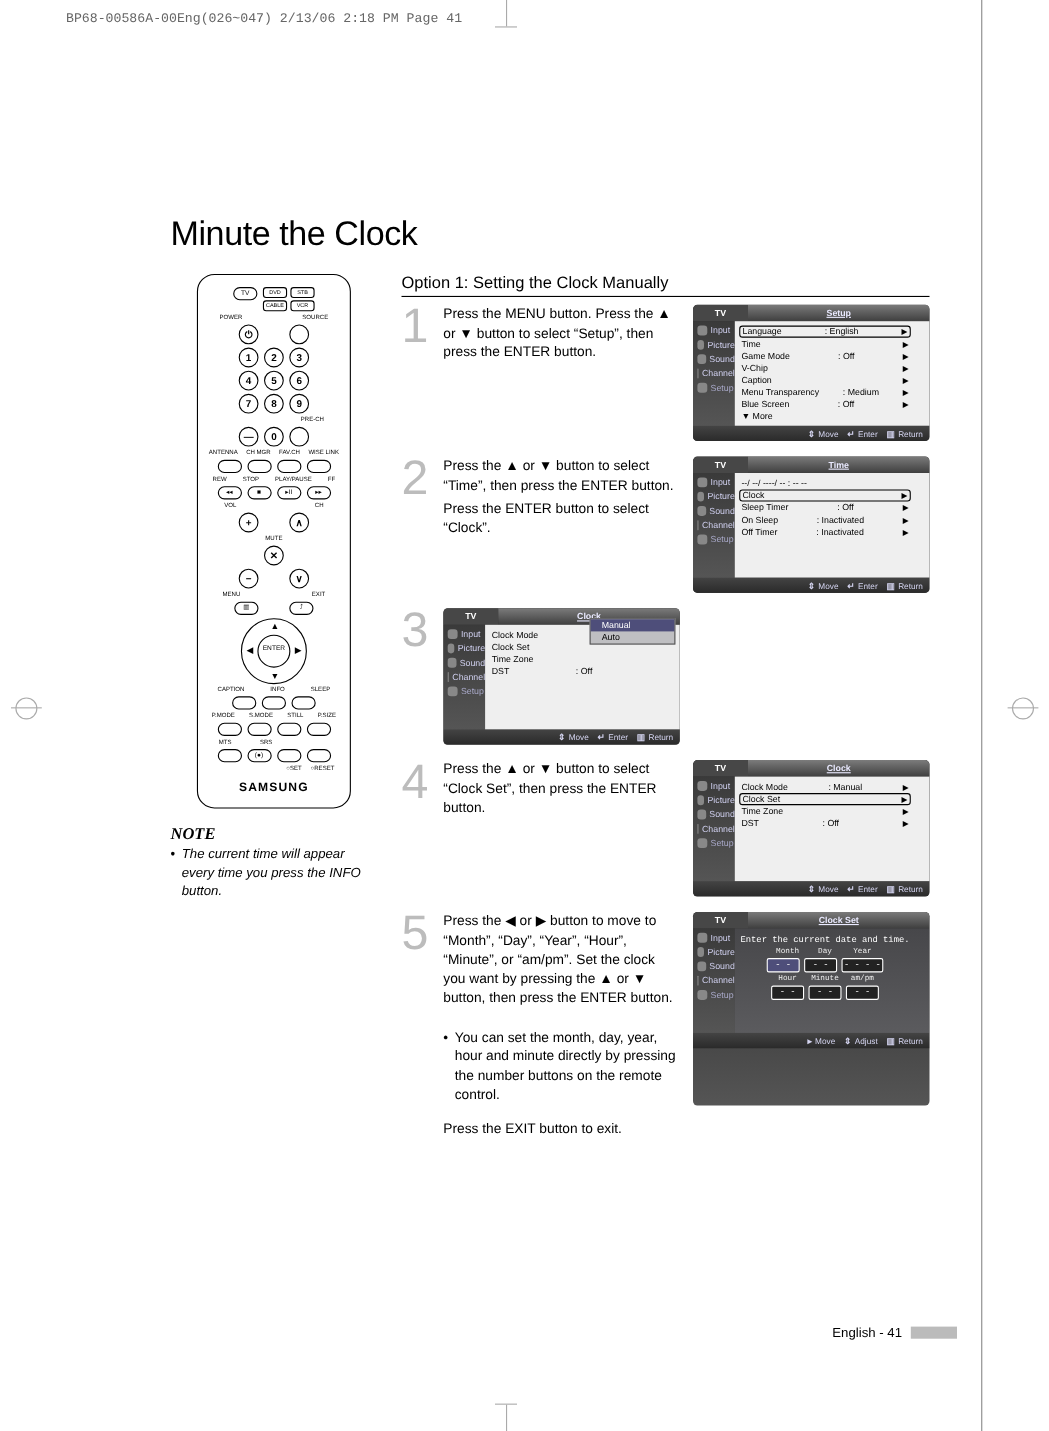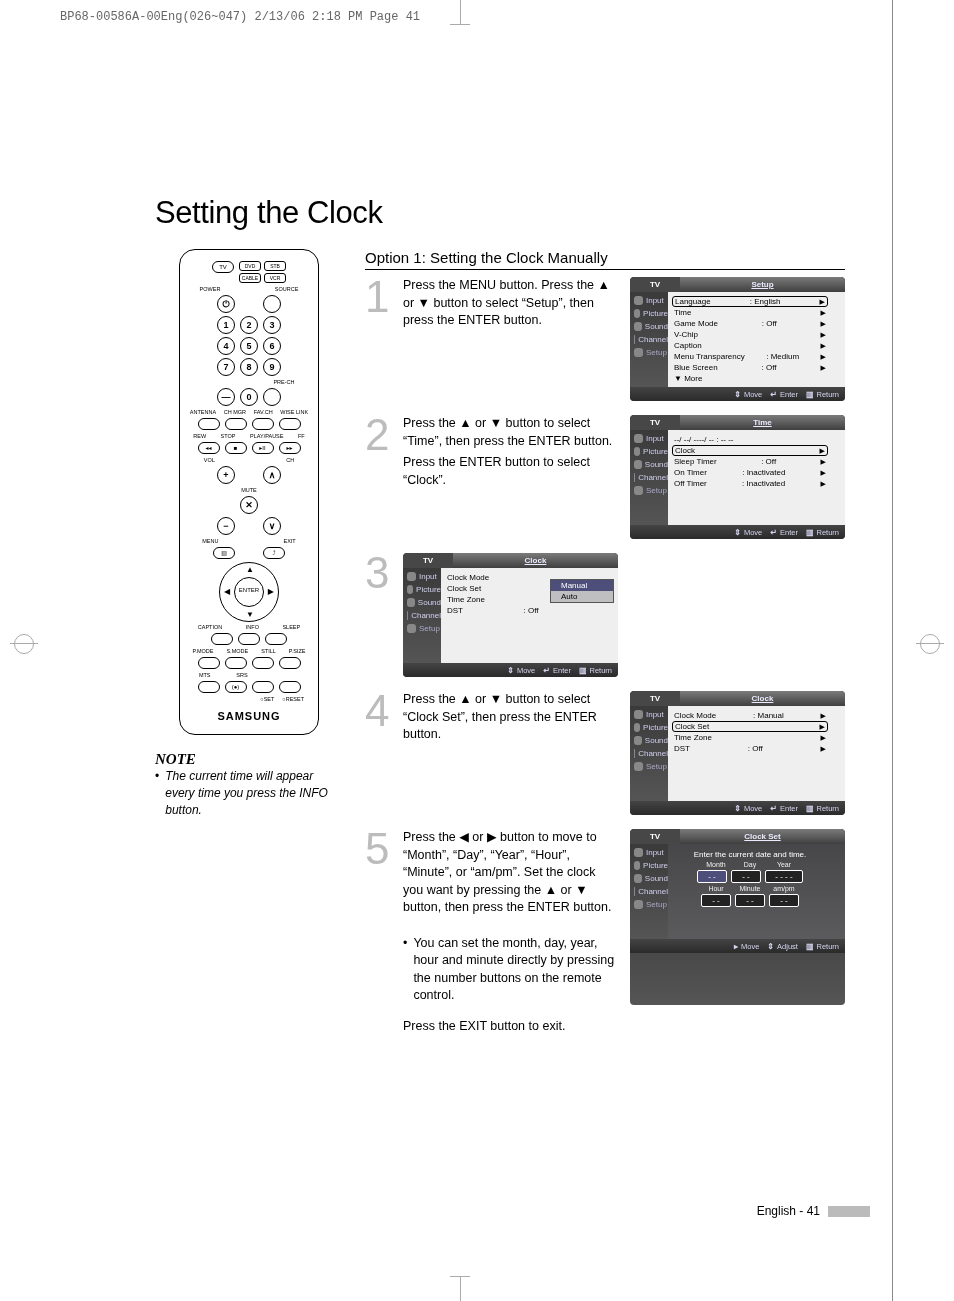--- a/index.html
+++ b/index.html
@@ -258,21 +258,21 @@
 <body>
 
 <div class="crop-header">BP68-00586A-00Eng(026~047)  2/13/06  2:18 PM  Page 41</div>
 <div class="crop-marks-top"></div>
 <div class="crop-marks-bottom"></div>
 <div class="reg-mark-left"></div>
 <div class="reg-mark-right"></div>
 <div class="cut-line"></div>
 
 <div class="page">
-  <h1 class="title">Setting the Clock</h1>
+  <h1 class="title">Minute the Clock</h1>
 
   <div class="main-cols">
     <div class="col-left">
 
       <div class="remote">
         <div class="r-row">
           <div class="r-oval">TV</div>
           <div style="display:flex;flex-direction:column;gap:2px;">
             <div style="display:flex;gap:3px;">
               <div class="r-rect">DVD</div>
@@ -571,21 +571,21 @@
                     <span>Clock</span>
                     <span></span>
                     <span class="arrow">▶</span>
                   </div>
                 <div class="osd-row">
                     <span>Sleep Timer</span>
                     <span>: Off</span>
                     <span class="arrow">▶</span>
                   </div>
                 <div class="osd-row">
-                    <span>On Timer</span>
+                    <span>On Sleep</span>
                     <span>: Inactivated</span>
                     <span class="arrow">▶</span>
                   </div>
                 <div class="osd-row">
                     <span>Off Timer</span>
                     <span>: Inactivated</span>
                     <span class="arrow">▶</span>
                   </div>
               </div>
             </div>
@@ -654,21 +654,21 @@
                     <span></span>
                     <span></span>
                   </div>
                 <div class="osd-row">
                     <span>DST</span>
                     <span>: Off</span>
                     <span></span>
                   </div>
               </div>
             </div>
-            <div class="osd-sub" style="top:26px; right:4px; width:64px;">
+            <div class="osd-sub" style="top:9px; right:4px; width:78px;">
               <div class="sel">Manual</div>
               <div>Auto</div>
             </div>
             <div class="osd-footer">
                 <span>
                   <b class="ic">⇕</b>
                   <span>Move</span>
                 </span>
                 <span>
                   <b class="ic">↵</b>
@@ -788,21 +788,21 @@
                   </div>
                 <div class="osd-side-item">
                     <span class="ic"></span>
                     <span>Channel</span>
                   </div>
                 <div class="osd-side-item active">
                     <span class="ic"></span>
                     <span>Setup</span>
                   </div>
               </div>
-              <div class="osd-main" style="background:linear-gradient(#47474a,#5b5b5e); color:#fff;">
+              <div class="osd-main" style="background:linear-gradient(#47474a,#5b5b5e); color:#fff;font-family:Liberation Mono, monospace;">
                 <div style="text-align:center; padding:2px 0;">Enter the current date and time.</div>
                 <div class="osd-lbl-row">
                     <span>Month</span>
                     <span>Day</span>
                     <span>Year</span>
                   </div>
                 <div class="osd-seg-row">
                     <div class="osd-seg sel">- -</div>
                     <div class="osd-seg">- -</div>
                     <div class="osd-seg" style="width:38px">- - - -</div>

